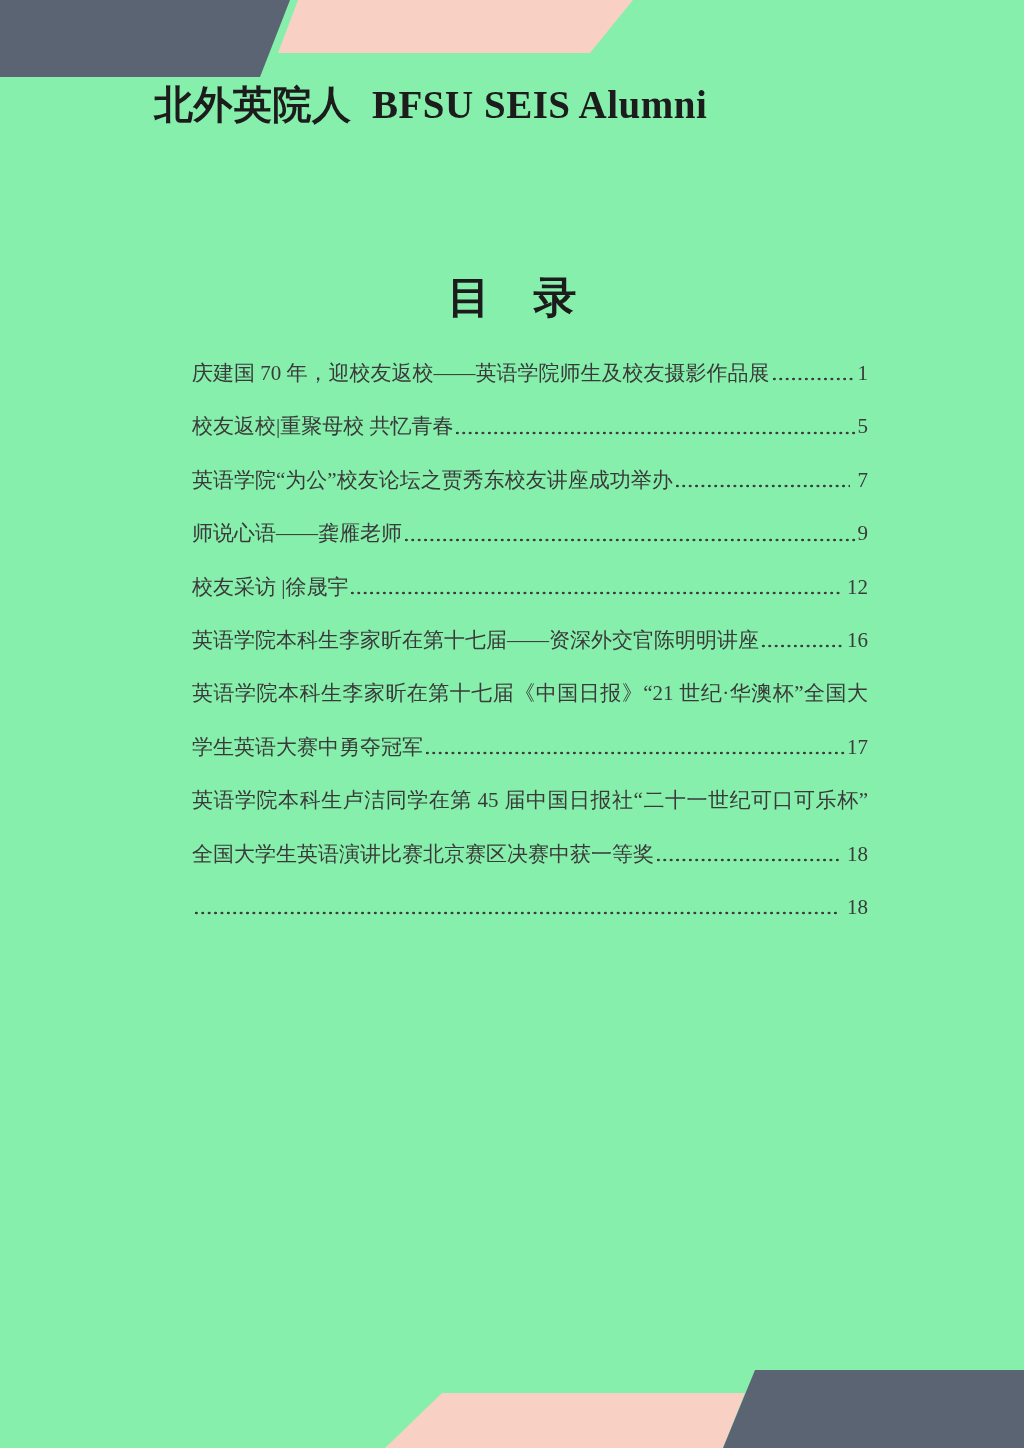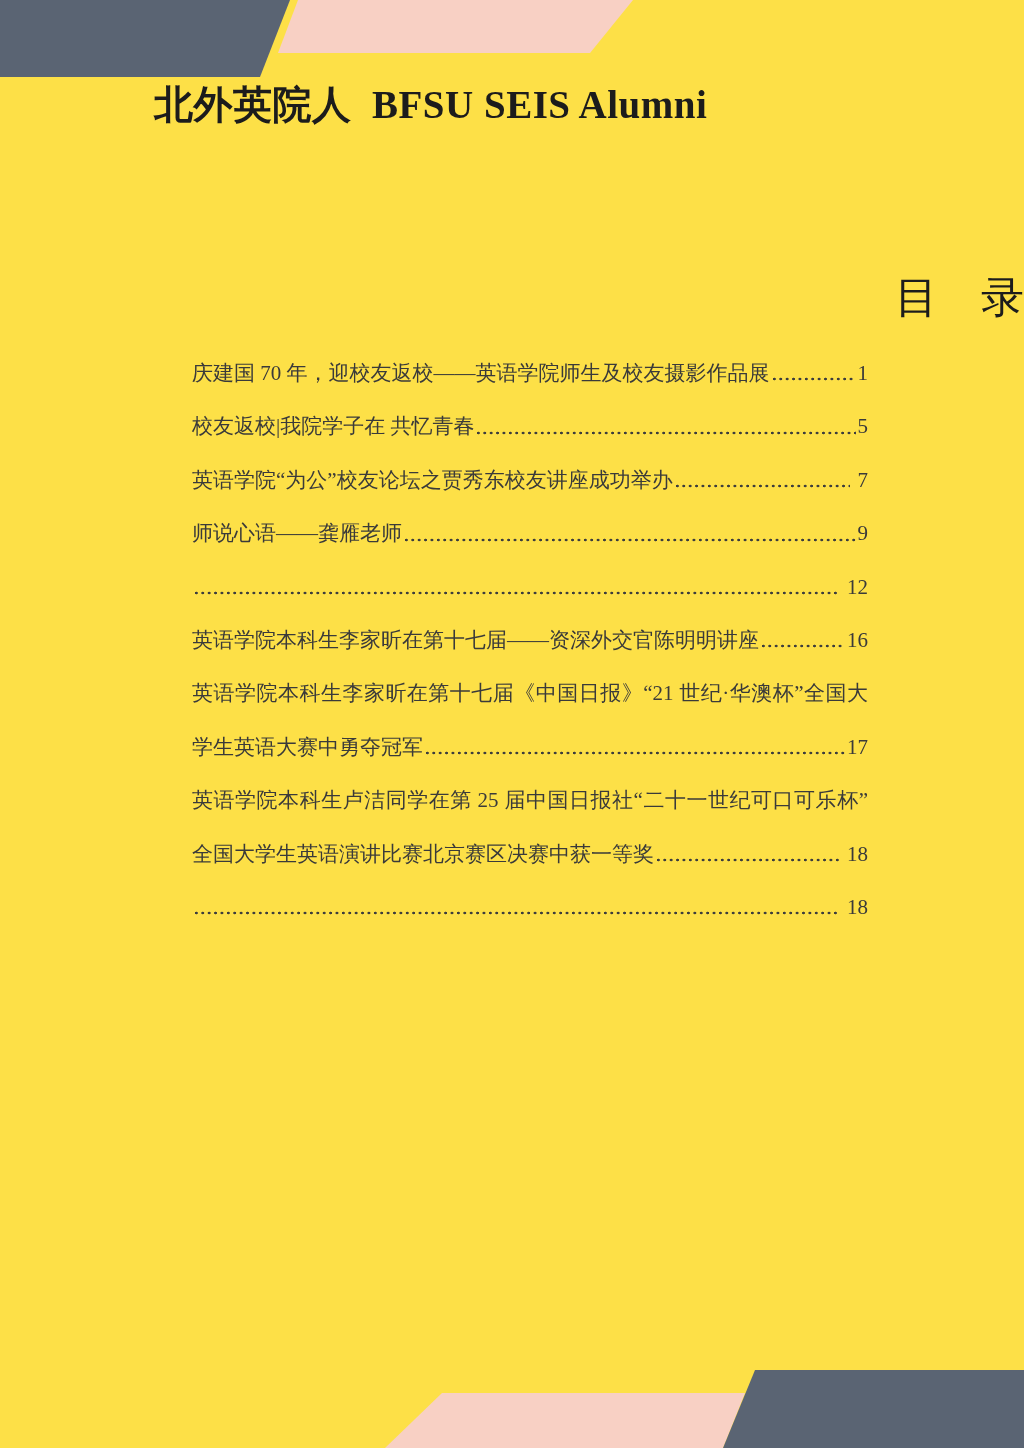--- a/index.html
+++ b/index.html
@@ -1,20 +1,20 @@
 <!DOCTYPE html>
 <html style="--color-dark_slate: #5a6473; --color-blush_pink: #f8d0c4; --color-heading: #1c1c1c; --color-text: #3a3a3a;"><head>
 <meta charset="utf-8">
 <style>
   html, body { margin: 0; padding: 0; background: #ffffff; }
   .page {
     position: relative;
     width: 1024px;
     height: 1448px;
-    background: #fde047;
+    background: #86efac;
     overflow: hidden;
     font-family: "Liberation Serif", "DejaVu Serif", serif;
   }
 
   
   .decor { position: absolute; }
   .decor.tl-dark {
     left: 0; top: 0; width: 290px; height: 77px;
     background: var(--color-dark_slate, #5a6473);
     clip-path: polygon(0 0, 290px 0, 260px 77px, 0 77px);
@@ -44,23 +44,23 @@
     line-height: 1.1;
     letter-spacing: 0.5px;
     color: var(--color-heading, #1c1c1c);
     white-space: pre;
   }
 
   
   .toc-title {
     position: absolute;
     left: 0; right: 0; top: 274px;
-    text-align: right;
+    text-align: center;
     font-size: 43px;
-    font-weight: 400;
+    font-weight: 700;
     line-height: 1.1;
     color: var(--color-heading, #111111);
     white-space: pre;
   }
 
   
   .toc {
     position: absolute;
     left: 192px; top: 347px;
     width: 676px;
@@ -114,38 +114,39 @@
 
   <div class="toc">
 
     <div class="row">
       <span class="txt">庆建国 70 年，迎校友返校——英语学院师生及校友摄影作品展</span>
       <span class="dots"></span>
       <span class="pg">1</span>
     </div>
 
     <div class="row">
-      <span class="txt">校友返校|我院学子在 共忆青春</span>
+      <span class="txt">校友返校|重聚母校 共忆青春</span>
       <span class="dots"></span>
       <span class="pg">5</span>
     </div>
 
     <div class="row">
       <span class="txt">英语学院“为公”校友论坛之贾秀东校友讲座成功举办</span>
       <span class="dots"></span>
       <span class="pg"> 7</span>
     </div>
 
     <div class="row">
       <span class="txt">师说心语——龚雁老师</span>
       <span class="dots"></span>
       <span class="pg">9</span>
     </div>
 
     <div class="row">
+      <span class="txt">校友采访 |徐晟宇</span>
       <span class="dots"></span>
       <span class="pg"> 12</span>
     </div>
 
     <div class="row">
       <span class="txt">英语学院本科生李家昕在第十七届——资深外交官陈明明讲座</span>
       <span class="dots"></span>
       <span class="pg">16</span>
     </div>
 
@@ -153,21 +154,21 @@
     <div class="row full">
       <span class="txt">英语学院本科生李家昕在第十七届《中国日报》“21 世纪·华澳杯”全国大</span>
     </div>
     <div class="row">
       <span class="txt">学生英语大赛中勇夺冠军</span>
       <span class="dots"></span>
       <span class="pg">17</span>
     </div>
 
     <div class="row full">
-      <span class="txt">英语学院本科生卢洁同学在第 25 届中国日报社“二十一世纪可口可乐杯”</span>
+      <span class="txt">英语学院本科生卢洁同学在第 45 届中国日报社“二十一世纪可口可乐杯”</span>
     </div>
     <div class="row">
       <span class="txt">全国大学生英语演讲比赛北京赛区决赛中获一等奖</span>
       <span class="dots"></span>
       <span class="pg"> 18</span>
     </div>
 
     <div class="row">
       <span class="dots"></span>
       <span class="pg"> 18</span>

